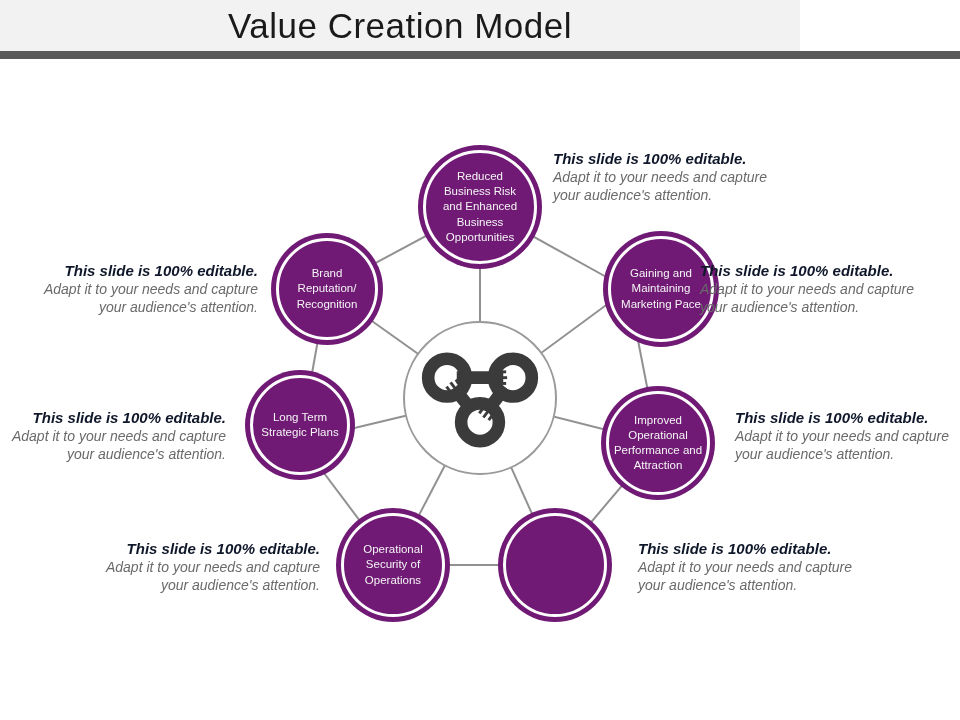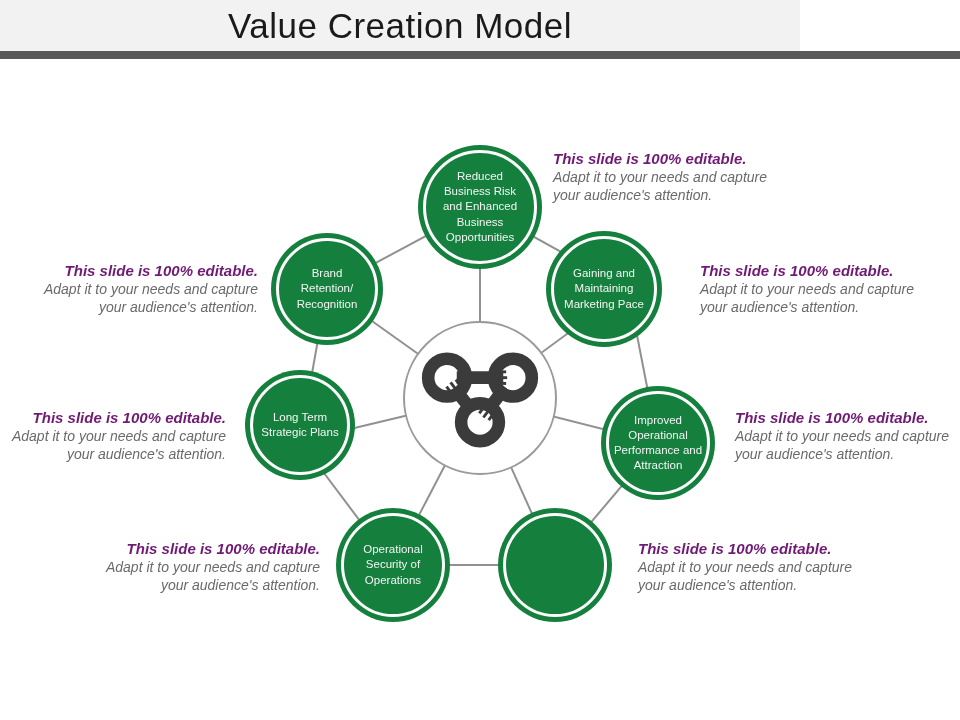--- a/index.html
+++ b/index.html
@@ -23,41 +23,41 @@
   .lines-svg{position:absolute;left:0;top:0;width:960px;height:720px;}
   .lines-svg line{stroke:#919191;stroke-width:2;}
   
   .hub{
     position:absolute;left:403px;top:321px;width:154px;height:154px;
     background:#ffffff;border:2px solid #9a9a9a;border-radius:50%;
     box-sizing:border-box;display:flex;align-items:center;justify-content:center;
   }
   
   .node{
-    position:absolute;border-radius:50%;background:#15803d;
+    position:absolute;border-radius:50%;background:#701a75;
     display:flex;align-items:center;justify-content:center;text-align:center;
     color:#f4f4f4;font-size:11.5px;line-height:1.32;
     box-sizing:border-box;padding:0 12px;
   }
   .node .ring{
     position:absolute;inset:5px;border:3px solid #fdfdfd;border-radius:50%;
     pointer-events:none;
   }
   .node span{position:relative;}
   .n0{left:418px;top:145px;width:124px;height:124px;padding:0 15px;}
-  .n1{left:546px;top:231px;width:116px;height:116px;}
+  .n1{left:603px;top:231px;width:116px;height:116px;}
   .n2{left:601px;top:386px;width:114px;height:114px;padding:0 9px;}
   .n3{left:498px;top:508px;width:114px;height:114px;padding:0 16px;}
   .n4{left:336px;top:508px;width:114px;height:114px;padding:0 14px;}
   .n5{left:245px;top:370px;width:110px;height:110px;}
   .n6{left:271px;top:233px;width:112px;height:112px;padding:0 16px;}
   
   .caption{position:absolute;width:222px;color:#6a6a6a;}
   .caption .cap-bold{
-    font-weight:700;font-style:italic;font-size:15px;color:#701a75;margin-bottom:2px;
+    font-weight:700;font-style:italic;font-size:15px;color:#0f172a;margin-bottom:2px;
   }
   .caption .cap-body{font-style:italic;font-size:14px;line-height:1.28;}
   .cap-right{text-align:right;}
   .c0{left:553px;top:150px;}
   .c1{left:700px;top:262px;}
   .c2{left:735px;top:409px;}
   .c3{left:638px;top:540px;}
   .c4{left:98px;top:540px;}
   .c5{left:4px;top:409px;}
   .c6{left:36px;top:262px;}
@@ -139,21 +139,21 @@
 <div class="node n4">
   <div class="ring"></div>
   <span>Operational Security of Operations</span>
 </div>
 <div class="node n5">
   <div class="ring"></div>
   <span>Long Term Strategic Plans</span>
 </div>
 <div class="node n6">
   <div class="ring"></div>
-  <span>Brand Retention/ Recognition</span>
+  <span>Brand Reputation/ Recognition</span>
 </div>
 
 <div class="caption c0">
   <div class="cap-bold">This slide is 100% editable.</div>
   <div class="cap-body">Adapt it to your needs and capture your audience's attention.</div>
 </div>
 <div class="caption c1">
   <div class="cap-bold">This slide is 100% editable.</div>
   <div class="cap-body">Adapt it to your needs and capture your audience's attention.</div>
 </div>

